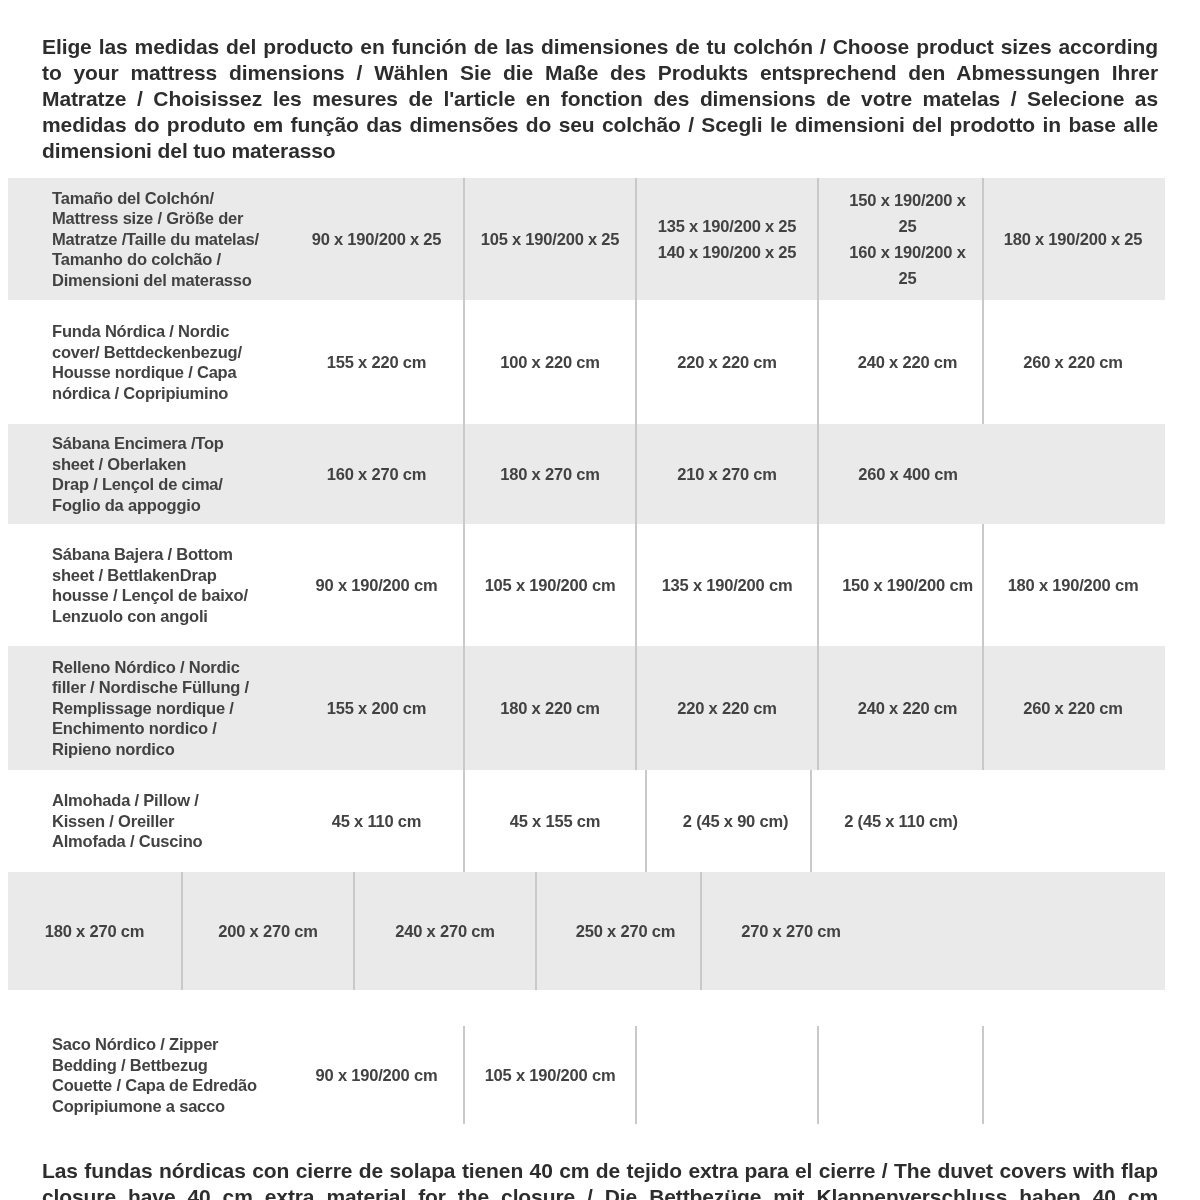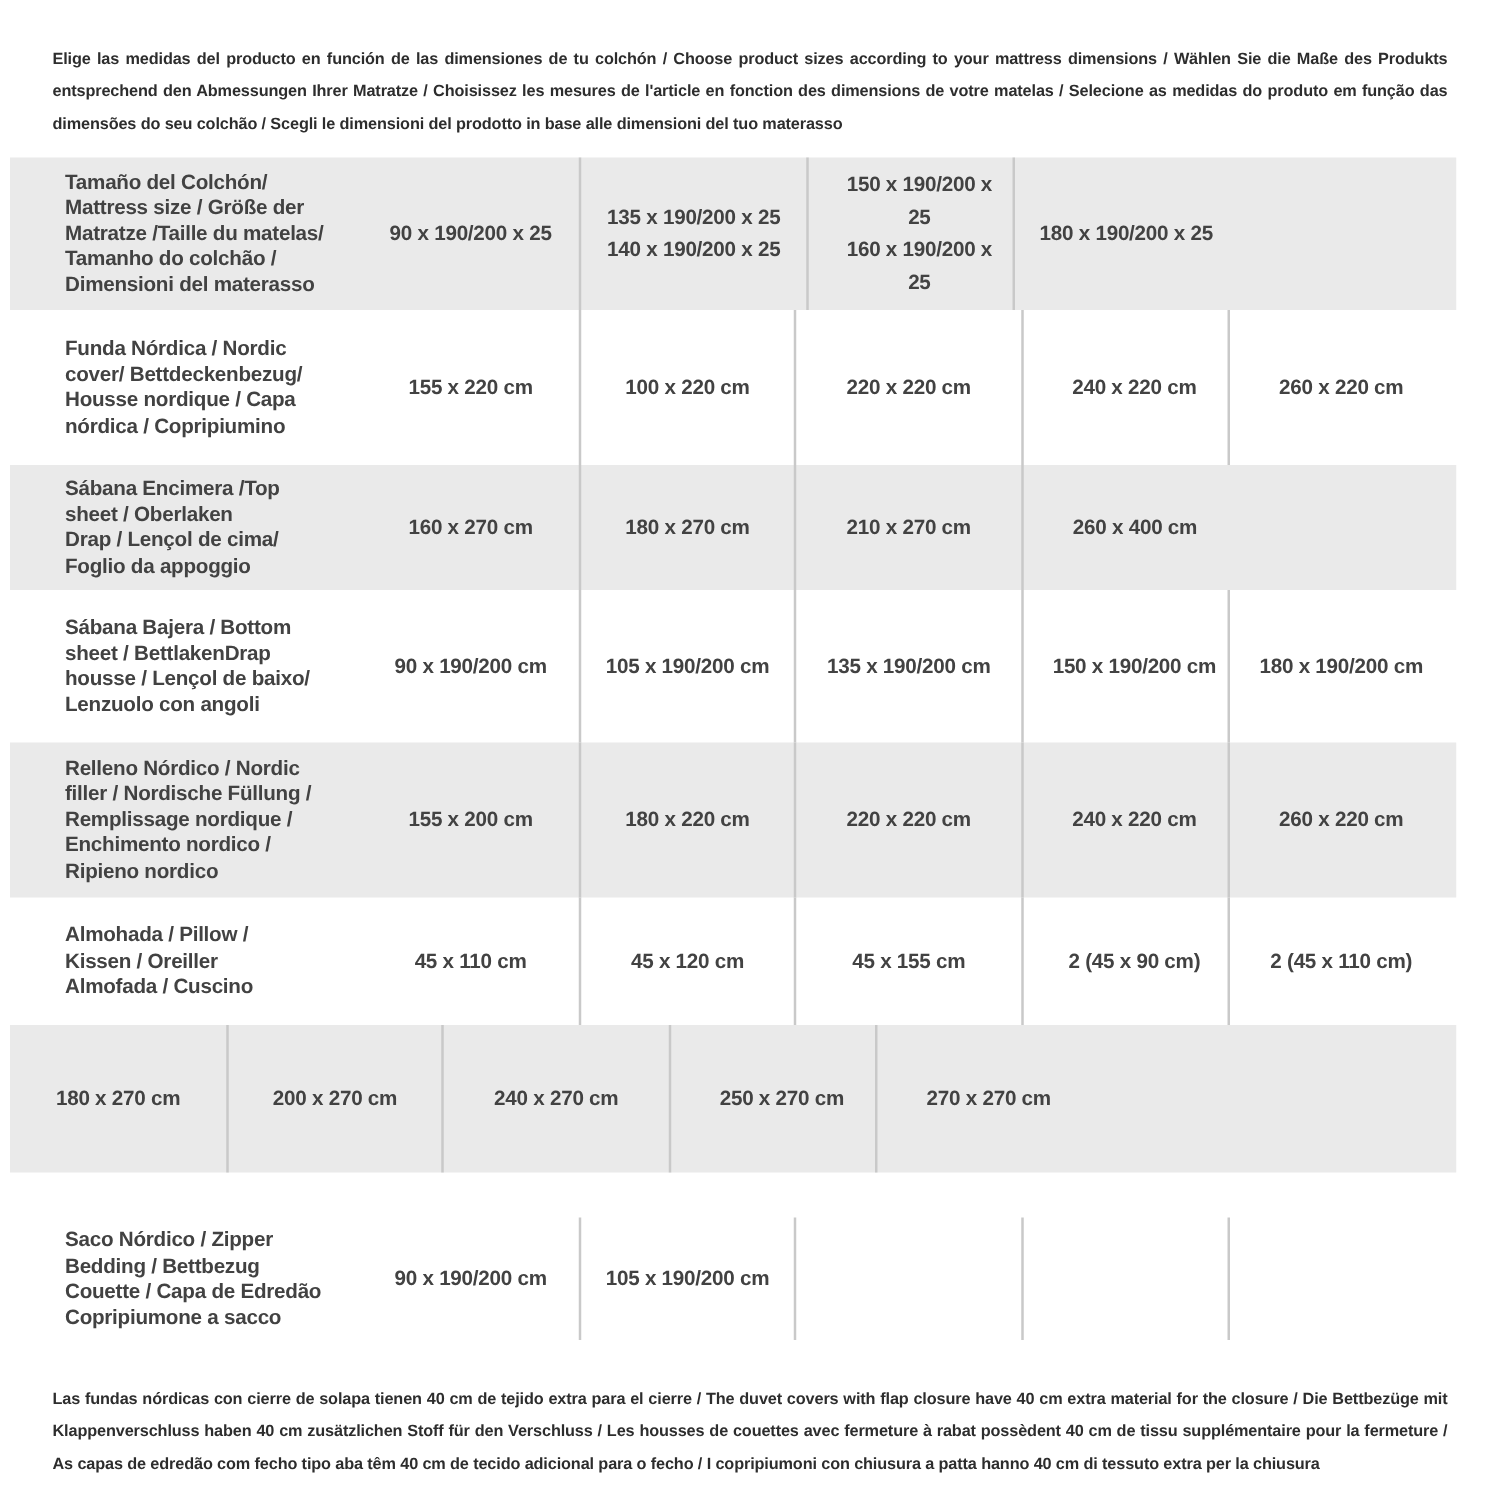--- a/index.html
+++ b/index.html
@@ -9,21 +9,21 @@
     --para-text:#2d2d2d;
   }
   html,body{margin:0;padding:0;background:#ffffff;}
   body{
     width:1200px;height:1200px;
     font-family:"Liberation Sans", sans-serif;
     -webkit-font-smoothing:antialiased;
   }
   .para{
     margin:34px 42px 0 42px;
-    font-size:13px;
+    font-size:21px;
     font-weight:700;
     line-height:26px;
     color:var(--para-text);
     text-align:justify;
     letter-spacing:-0.1px;
   }
   .size-table{
     margin:14px 35px 0 8px;
     width:1157px;
     color:var(--table-text);
@@ -73,20 +73,21 @@
 <p class="para">Elige las medidas del producto en función de las dimensiones de tu colchón / Choose product sizes according to your mattress dimensions / Wählen Sie die Maße des Produkts entsprechend den Abmessungen Ihrer Matratze / Choisissez les mesures de l'article en fonction des dimensions de votre matelas / Selecione as medidas do produto em função das dimensões do seu colchão / Scegli le dimensioni del prodotto in base alle dimensioni del tuo materasso</p>
 
 <div class="size-table">
   <div class="row shaded">
     <div class="cell label-cell">Tamaño del Colchón/
 Mattress size / Größe der
 Matratze /Taille du matelas/
 Tamanho do colchão /
 Dimensioni del materasso</div>
     <div class="cell value-cell c1">90 x 190/200 x 25</div>
+    <div class="cell value-cell c2">105 x 190/200 x 25</div>
     <div class="cell value-cell c3">135 x 190/200 x 25
 140 x 190/200 x 25</div>
     <div class="cell value-cell c4">150 x 190/200 x 25
 160 x 190/200 x 25</div>
     <div class="cell value-cell c5">180 x 190/200 x 25</div>
   </div>
 
   <div class="row">
     <div class="cell label-cell">Funda Nórdica /  Nordic
 cover/ Bettdeckenbezug/
@@ -133,21 +134,20 @@
     <div class="cell value-cell c3">220 x 220 cm</div>
     <div class="cell value-cell c4">240 x 220 cm</div>
     <div class="cell value-cell c5">260 x 220 cm</div>
   </div>
 
   <div class="row">
     <div class="cell label-cell">Almohada  / Pillow /
 Kissen / Oreiller
 Almofada / Cuscino</div>
     <div class="cell value-cell c1">45 x 110 cm</div>
-    <div class="cell value-cell c2">45 x 120 cm</div>
     <div class="cell value-cell c3">45 x 155 cm</div>
     <div class="cell value-cell c4">2 (45 x 90 cm)</div>
     <div class="cell value-cell c5">2 (45 x 110 cm)</div>
   </div>
 
   <div class="row shaded">
     <div class="cell value-cell c1">180 x 270 cm</div>
     <div class="cell value-cell c2">200 x 270 cm</div>
     <div class="cell value-cell c3">240 x 270 cm</div>
     <div class="cell value-cell c4">250 x 270 cm</div>

